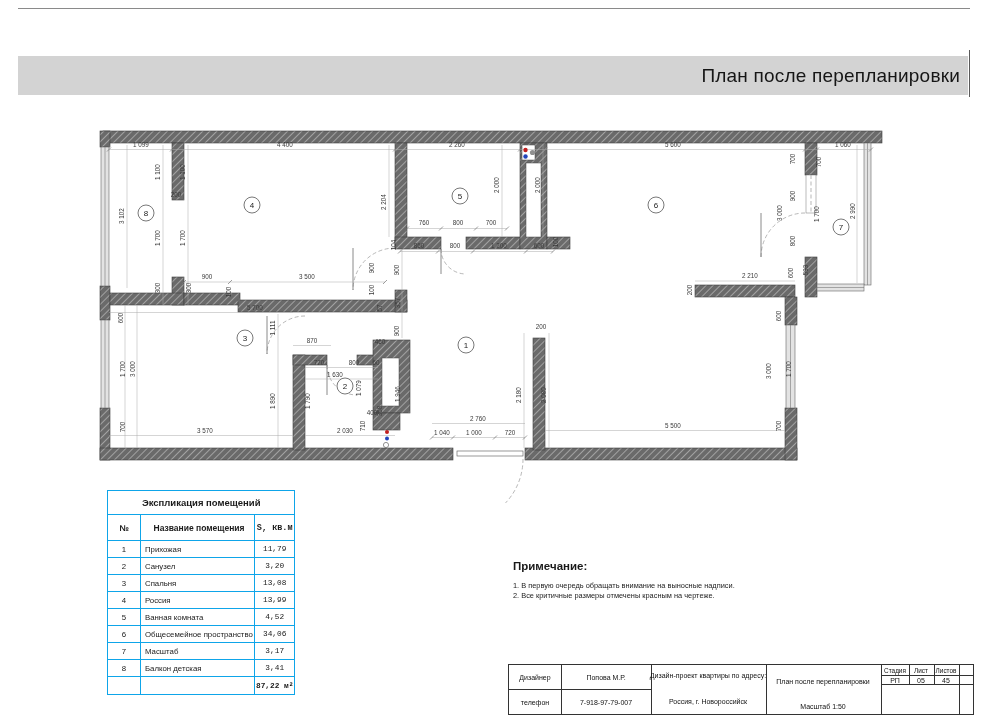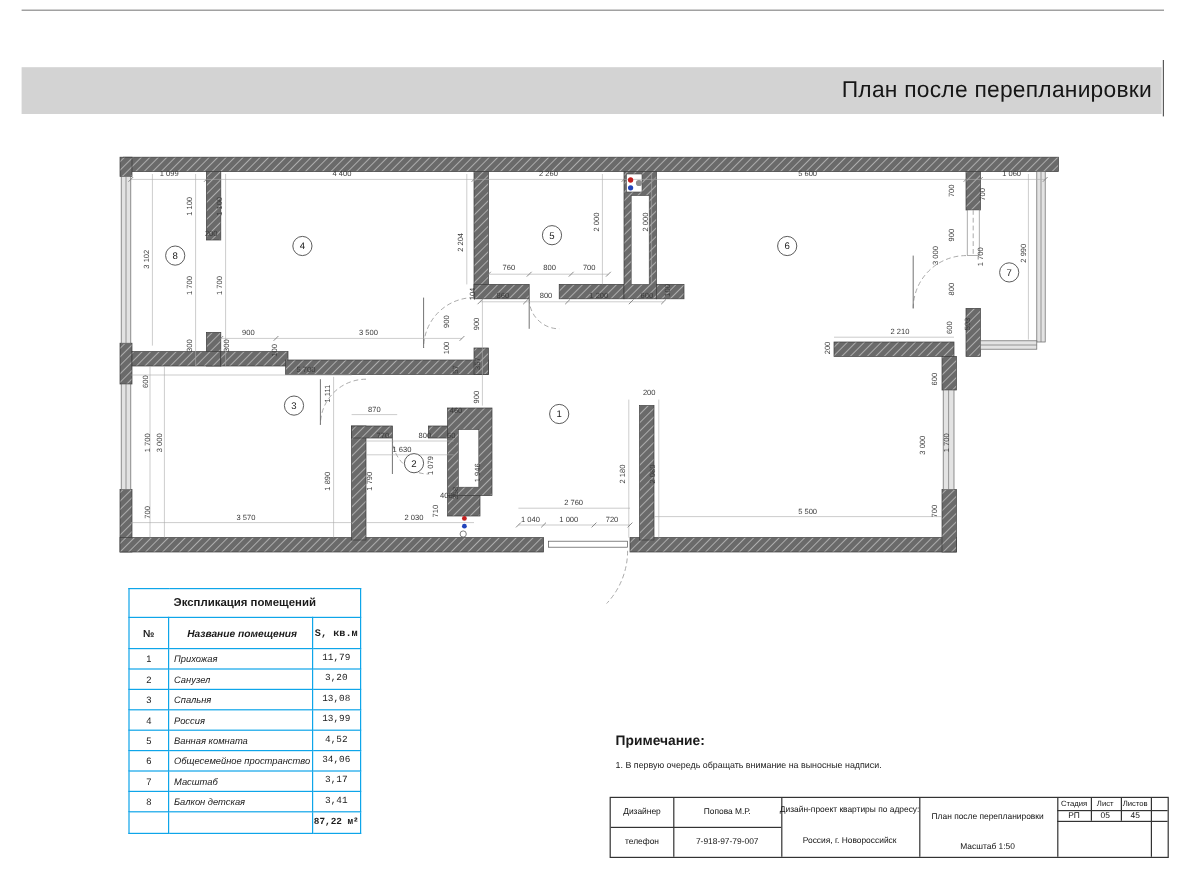--- a/index.html
+++ b/index.html
@@ -10,25 +10,25 @@
   .header-vline{position:absolute;left:969px;top:50px;width:1px;height:47px;background:#5a5a5a;}
   .plan-svg{position:absolute;left:95px;top:118px;width:790px;height:385px;}
   .plan-svg text{font-family:"Liberation Sans",sans-serif;}
   
   .expl{position:absolute;left:107px;top:490px;border-collapse:collapse;table-layout:fixed;}
   .expl th,.expl td{border:1px solid #0ea5e9;font-weight:normal;overflow:hidden;white-space:nowrap;}
   .expl .t-title{height:21px;font-size:9.5px;font-weight:bold;text-align:center;}
   .expl .t-head th{height:23px;font-size:8.5px;font-weight:bold;text-align:center;}
   .expl tbody td{height:14px;font-size:7.8px;}
   .expl .c-num{width:30px;text-align:center;}
-  .expl .c-name{width:108px;text-align:left;padding-left:4px;font-style:italic;}
+  .expl .c-name{width:108px;text-align:left;padding-left:4px;}
   .expl .c-area{width:37px;text-align:center;font-family:Liberation Mono, monospace;}
   .expl .t-total td{height:15px;font-size:7.8px;font-weight:bold;text-align:left;}
   
-  .notes{position:absolute;left:513px;top:612px;width:330px;}
+  .notes{position:absolute;left:513px;top:560px;width:330px;}
   .notes .n-title{font-size:11.5px;font-weight:bold;margin-bottom:9px;}
   .notes .n-item{font-size:7.4px;line-height:10px;color:#222;}
   
   .tblock{position:absolute;left:508px;top:664px;width:464px;height:49px;border:1px solid #333;font-size:7px;}
   .tb-line{position:absolute;background:#333;}
   .tb-cell{position:absolute;text-align:center;transform:translate(-50%,-50%);white-space:nowrap;color:#111;}
 </style>
 </head>
 <body>
 
@@ -315,20 +315,21 @@
       <td class="c-num"></td>
       <td class="c-name"></td>
       <td class="c-area">87,22 м²</td>
     </tr>
   </tfoot>
 </table>
 
 <div class="notes">
   <div class="n-title">Примечание:</div>
   <div class="n-item">1. В первую очередь обращать внимание на выносные надписи.</div>
+  <div class="n-item">2. Все критичные размеры отмечены красным на чертеже.</div>
 </div>
 
 <div class="tblock">
   <div class="tb-line" style="left:52px;top:0;width:1px;height:49px;"></div>
   <div class="tb-line" style="left:142px;top:0;width:1px;height:49px;"></div>
   <div class="tb-line" style="left:257px;top:0;width:1px;height:49px;"></div>
   <div class="tb-line" style="left:372px;top:0;width:1px;height:49px;"></div>
   <div class="tb-line" style="left:400px;top:0;width:1px;height:19px;"></div>
   <div class="tb-line" style="left:425px;top:0;width:1px;height:19px;"></div>
   <div class="tb-line" style="left:450px;top:0;width:1px;height:49px;"></div>

